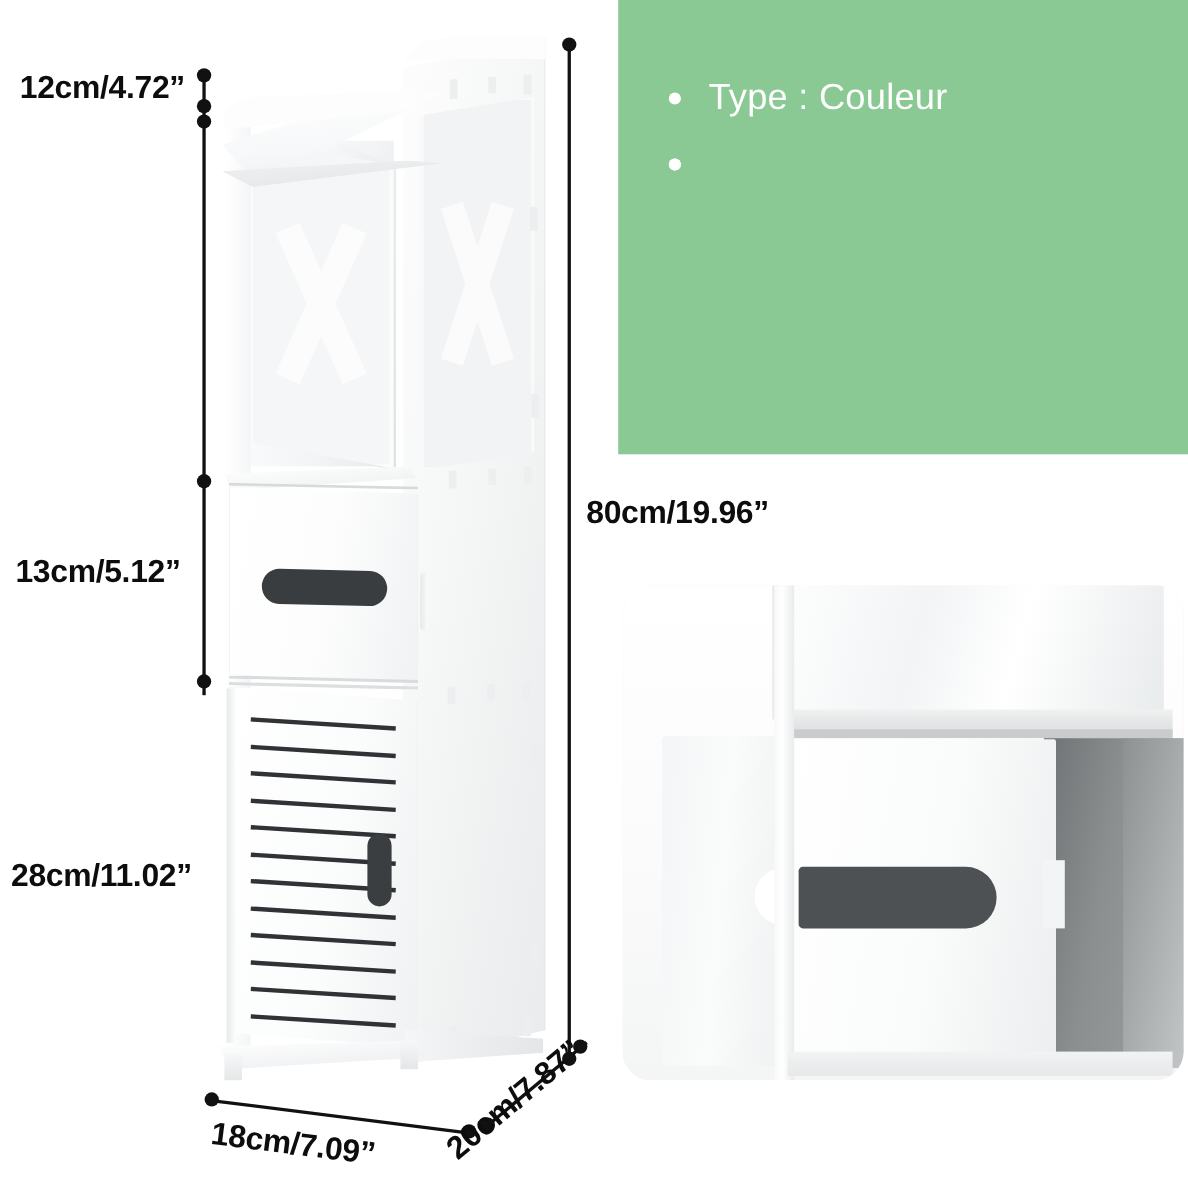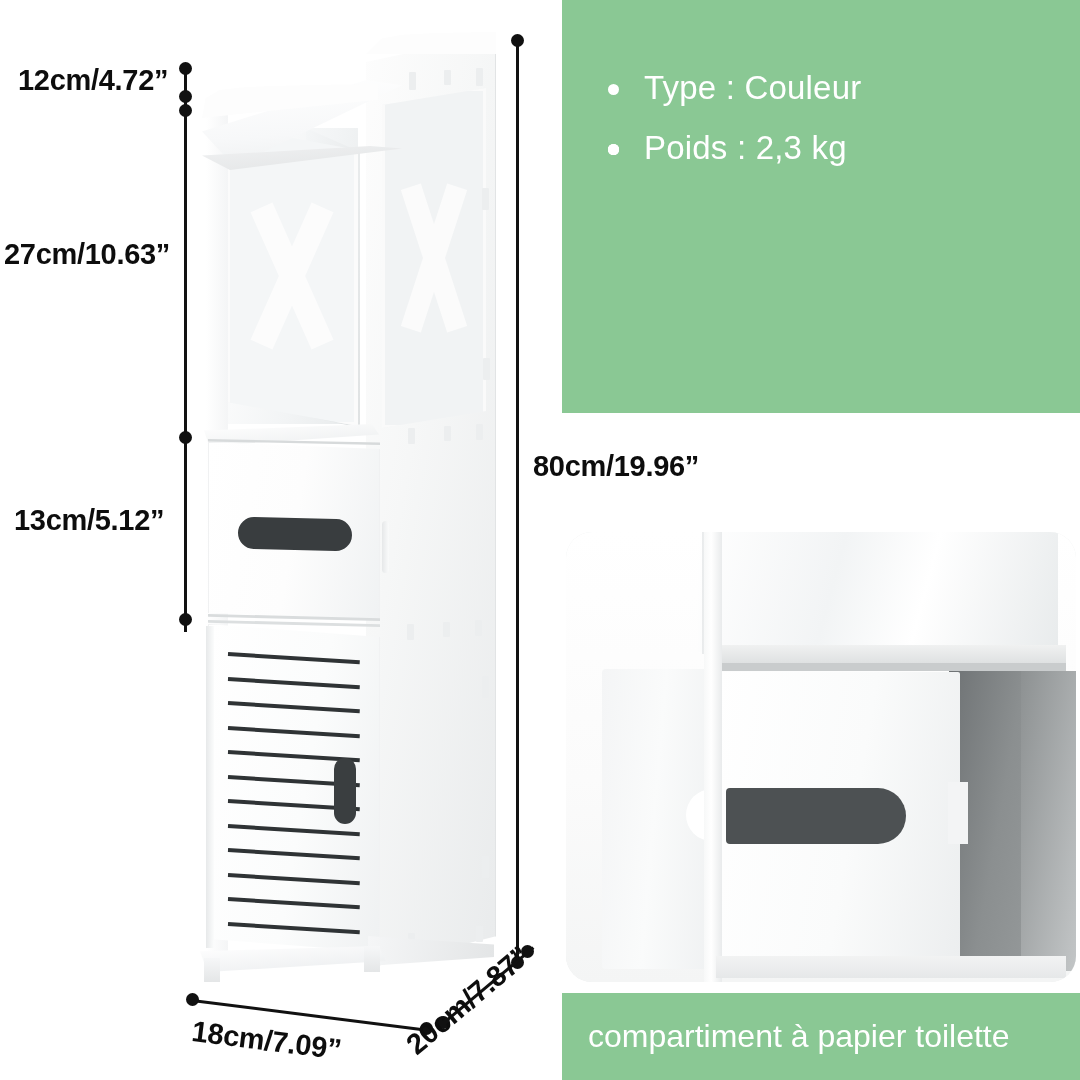--- a/index.html
+++ b/index.html
@@ -352,22 +352,22 @@
   </div>
 
   <div class="dimline-v" style="left:184px;top:68px;height:564px;"></div>
   <div class="dot" style="left:179px;top:62px;"></div>
   <div class="dot" style="left:179px;top:90px;"></div>
   <div class="dot" style="left:179px;top:104px;"></div>
   <div class="dot" style="left:179px;top:431px;"></div>
   <div class="dot" style="left:179px;top:613px;"></div>
 
   <div class="dimlabel" style="left:18px;top:64px;">12cm/4.72”</div>
-  <div class="dimlabel" style="left:4px;top:238px;">27cm/10.63”</div>
   <div class="dimlabel" style="left:14px;top:504px;">13cm/5.12”</div>
+  <div class="dimlabel" style="left:10px;top:780px;">28cm/11.02”</div>
 
   <div class="dimline-v" style="left:516px;top:40px;height:928px;"></div>
   <div class="dot" style="left:511px;top:34px;"></div>
   <div class="dot" style="left:511px;top:956px;"></div>
   <div class="dimlabel" style="left:533px;top:450px;">80cm/19.96”</div>
 
   <div class="dimline-d" style="left:192px;top:999px;width:235px;transform:rotate(7.2deg);"></div>
   <div class="dot" style="left:186px;top:993px;"></div>
   <div class="dot" style="left:420px;top:1022px;"></div>
   <div class="dimlabel" style="left:194px;top:1015px;transform:rotate(7.2deg);transform-origin:left top;">18cm/7.09”</div>
@@ -381,24 +381,20 @@
     <ul class="spec-list">
       <li class="spec-item">
         <span class="bullet"></span>
         <span>Type : Couleur</span>
       </li>
       <li class="spec-item">
         <span class="bullet"></span>
       </li>
       <li class="spec-item">
         <span class="bullet"></span>
-      </li>
-      <li class="spec-item">
-        <span class="bullet"></span>
-        <span>Poids : 2,3 kg</span>
       </li>
     </ul>
   </div>
 
   <div class="detail-photo">
     <div class="dp-bg"></div>
     <div class="dp-glare"></div>
     <div class="dp-colupper"></div>
     <div class="dp-cavity"></div>
     <div class="dp-cavity2"></div>
@@ -406,17 +402,14 @@
     <div class="dp-shelf-lip"></div>
     <div class="dp-loose"></div>
     <div class="dp-loose-notch"></div>
     <div class="dp-drawer"></div>
     <div class="dp-drawer-tab"></div>
     <div class="dp-slot"></div>
     <div class="dp-colfront"></div>
     <div class="dp-base"></div>
   </div>
 
-  <div class="caption-bar">
-    <div class="caption-text">compartiment à papier toilette</div>
-  </div>
 
 </div>
 
 </body></html>

